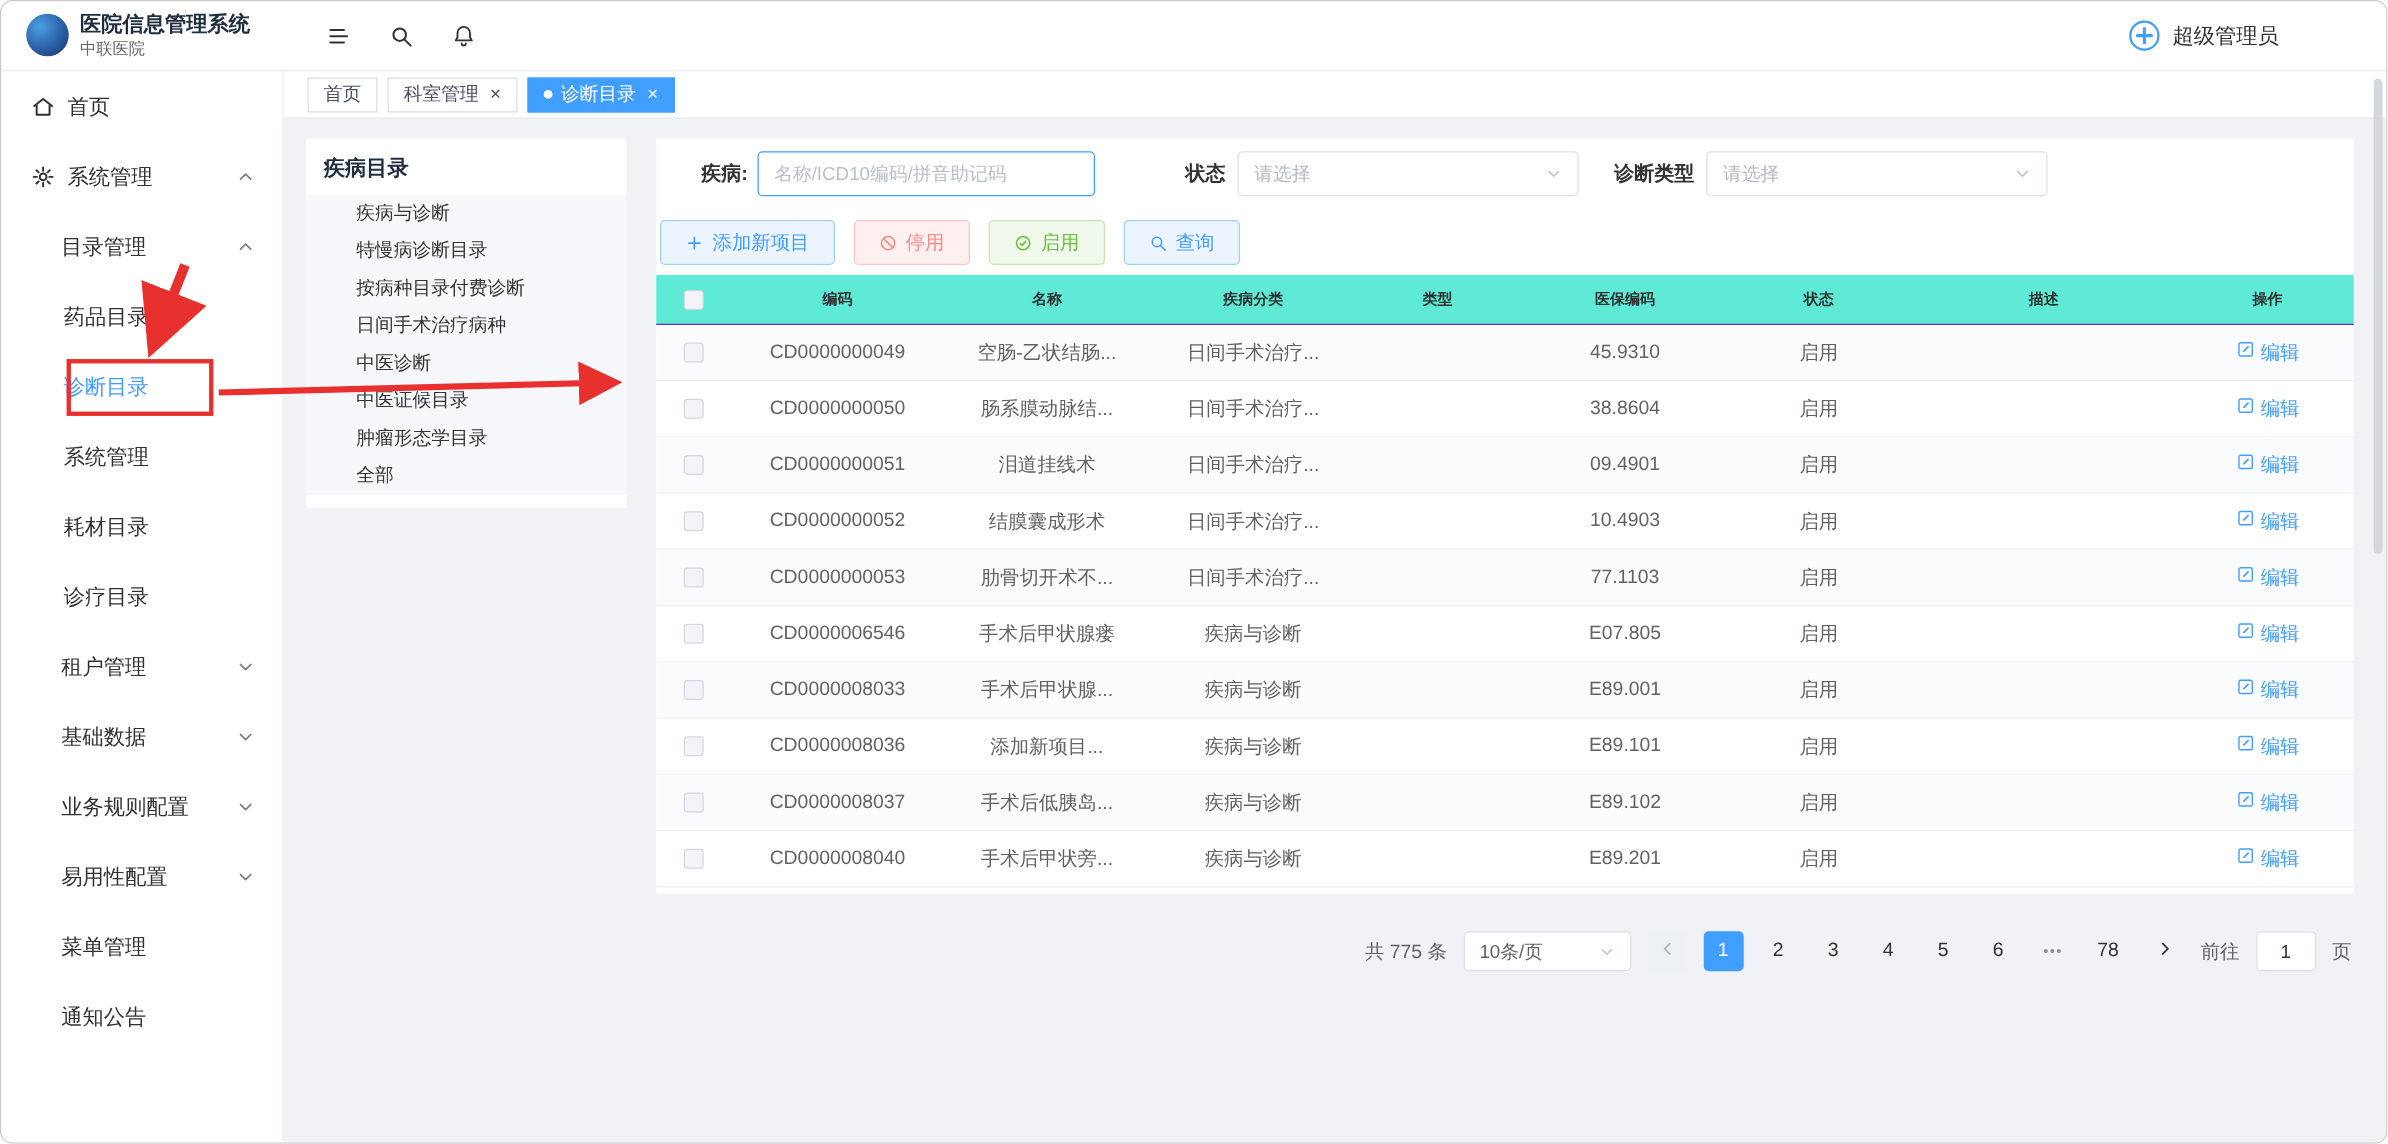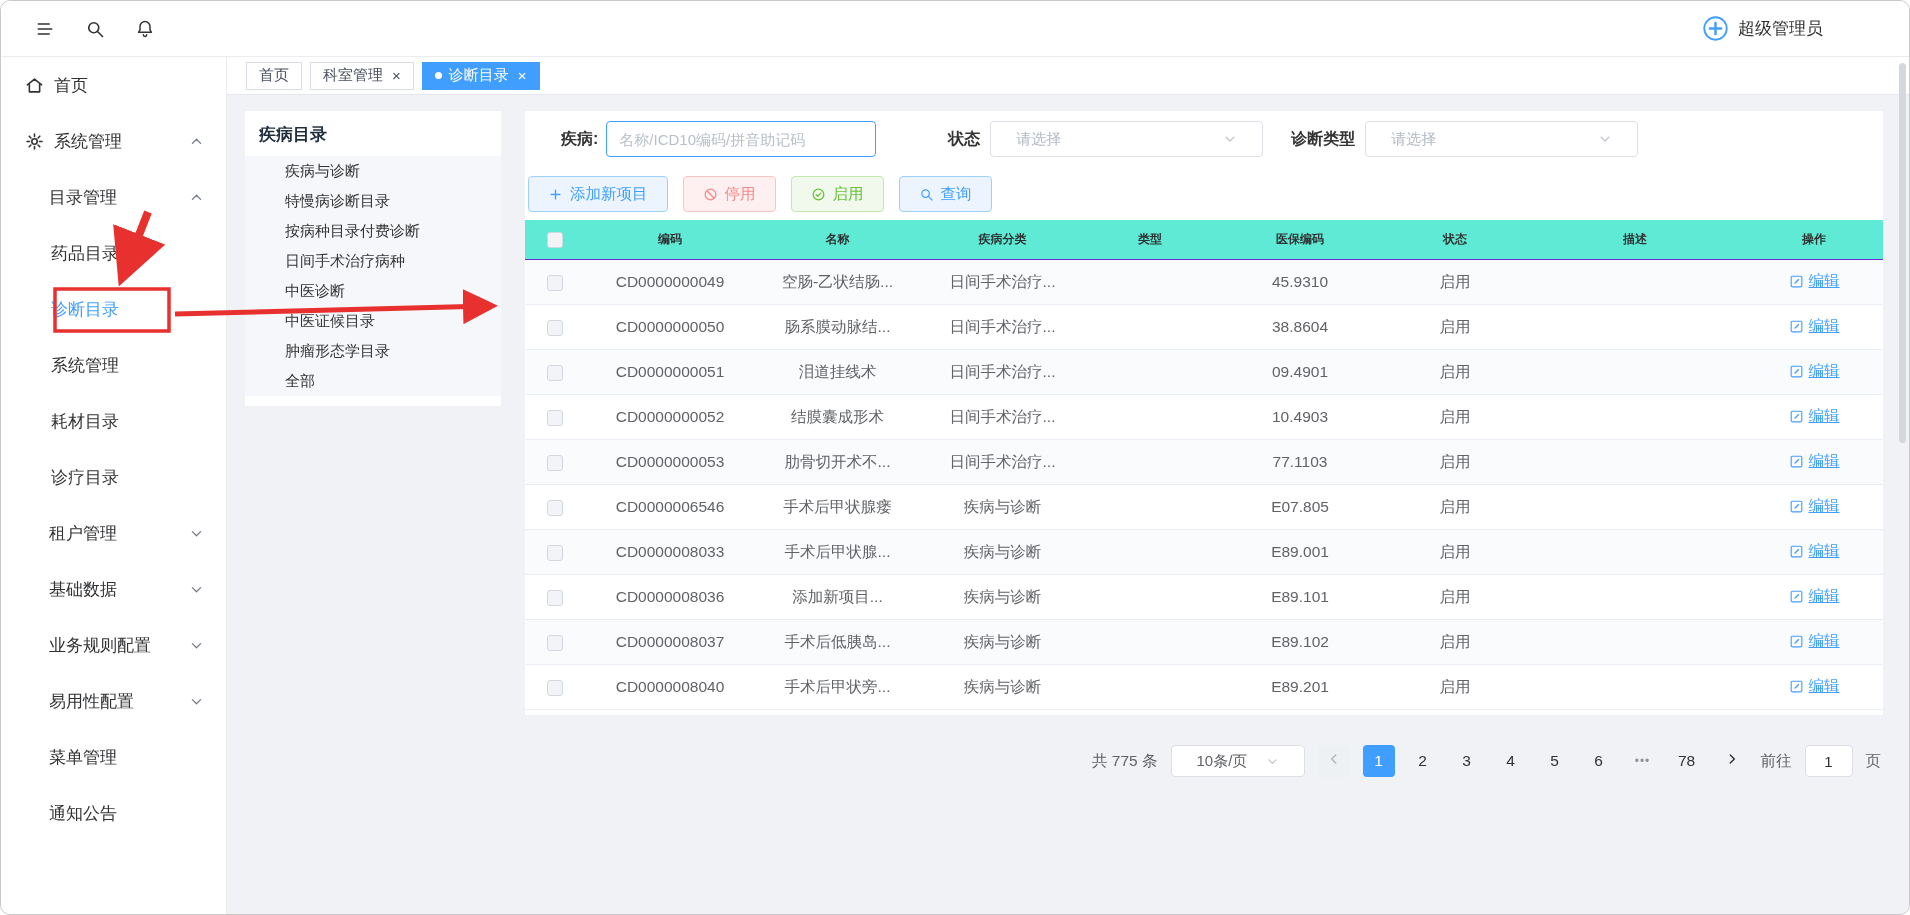--- a/index.html
+++ b/index.html
@@ -48,21 +48,21 @@
   .catalog-title { font-size:17px; font-weight:bold; padding:4px 14px 10px; color:#1f2d3d; }
   .catalog-list { background:#f5f7fa; }
   .catalog-item { height:30px; line-height:30px; padding-left:40px; font-size:15px; color:#333; cursor:pointer; white-space:nowrap; }
 
   
   .main-panel { position:absolute; left:298px; top:16px; width:1358px; background:#fff; padding:10px 0 5px; }
   .filters { display:flex; align-items:center; margin-left:36px; height:36px; }
   .flabel { font-size:16px; font-weight:bold; color:#333; white-space:nowrap; }
   .disease-input { width:270px; height:36px; border:1px solid #409eff; border-radius:4px; margin-left:8px; padding:0 12px; font-size:15px; color:#303133; outline:none; font-family:inherit; }
   .disease-input::placeholder { color:#b8bfc9; }
-  .select { width:273px; height:36px; border:1px solid #dcdfe6; border-radius:4px; background:#fff; display:inline-flex; align-items:center; justify-content:space-between; padding:0 25px; cursor:pointer; }
+  .select { width:273px; height:36px; border:1px solid #dcdfe6; border-radius:4px; background:#fff; display:inline-flex; align-items:center; justify-content:space-between; padding:0 12px; cursor:pointer; }
   .select-placeholder { font-size:15px; color:#b4bac4; }
   .select-text { font-size:15px; color:#606266; }
   .select-arrow { color:#c0c4cc; display:inline-flex; }
   .ml-status { margin-left:72px; }
   .ml-sel { margin-left:10px; }
   .ml-type { margin-left:28px; }
 
   .toolbar { display:flex; gap:15px; margin:19px 0 8px 3px; }
   .btn { height:36px; border-radius:4px; font-size:15.5px; display:inline-flex; align-items:center; gap:7px; padding:0 19px; cursor:pointer; border:1px solid transparent; font-family:inherit; }
   .btn .bicon { display:inline-flex; }
@@ -70,21 +70,21 @@
   .btn-disable { background:#fef0f0; border-color:#fbc4c4; color:#f78989; }
   .btn-enable { background:#f0f9eb; border-color:#c2e7b0; color:#67c23a; }
 
   
   .grid-cols { display:grid; grid-template-columns:60px 170px 165px 165px 130px 170px 140px 220px 1fr; align-items:center; }
   .thead { height:40px; background:#5eead4; font-weight:bold; font-size:12px; color:#303133; border-bottom:1px solid #6d28d9; }
   .th, .td { text-align:center; overflow:hidden; white-space:nowrap; }
   .trow { height:45px; border-bottom:1px solid #ebeef5; font-size:15.5px; color:#606266; background:#fff; }
   .trow:nth-child(odd) { background:#fafbfd; }
   .checkbox { display:inline-block; width:16px; height:16px; border:1px solid #d3d7e0; border-radius:3px; background:#f2f4f8; vertical-align:middle; cursor:pointer; }
-  .edit-link { color:#409eff; display:inline-flex; align-items:center; gap:5px; cursor:pointer; font-size:15.5px;text-decoration:underline; }
+  .edit-link { color:#409eff; display:inline-flex; gap:5px; cursor:pointer; font-size:15.5px; }
   .edit-icon { display:inline-flex; }
 
   
   .pagination { position:absolute; top:650px; right:28px; display:flex; align-items:center; gap:13px; font-size:15.5px; color:#606266; }
   .pg-size { width:134px; height:32px; }
   .pg-btn { min-width:32px; height:32px; border:none; background:transparent; border-radius:4px; font-size:15.5px; color:#303133; cursor:pointer; font-family:inherit; display:inline-flex; align-items:center; justify-content:center; }
   .pg-prev { background:#eef1f4; color:#b0b3b8; }
   .pg-pages { display:flex; gap:12px; }
   .pg-num.active { background:#409eff; color:#fff; }
   .pg-num.ellipsis { color:#909399; font-size:12px; letter-spacing:1px; }
@@ -93,20 +93,27 @@
   
   .annotations { position:absolute; left:0; top:0; z-index:60; pointer-events:none; }
   .scroll-thumb { position:absolute; right:3px; top:62px; width:7px; height:380px; background:#d4d7db; border-radius:4px; z-index:40; }
 </style>
 </head>
 <body>
 
 <div class="app">
 
   <header class="header">
+    <div class="brand">
+      <div class="logo"></div>
+      <div class="brand-text">
+        <div class="app-title">医院信息管理系统</div>
+        <div class="app-subtitle">中联医院</div>
+      </div>
+    </div>
     <div class="header-icons">
       <span class="hicon">
         <svg width="20" height="20" viewBox="0 0 24 24">
             <path d="M4 6h13M4 12h16M4 18h13" stroke="currentColor" stroke-width="2" stroke-linecap="round" fill="none"></path>
           </svg>
       </span>
       <span class="hicon">
         <svg width="20" height="20" viewBox="0 0 24 24">
             <circle cx="10.5" cy="10.5" r="6" fill="none" stroke="currentColor" stroke-width="2"></circle>
             <path d="M15 15l6 6" stroke="currentColor" stroke-width="2" stroke-linecap="round"></path>

